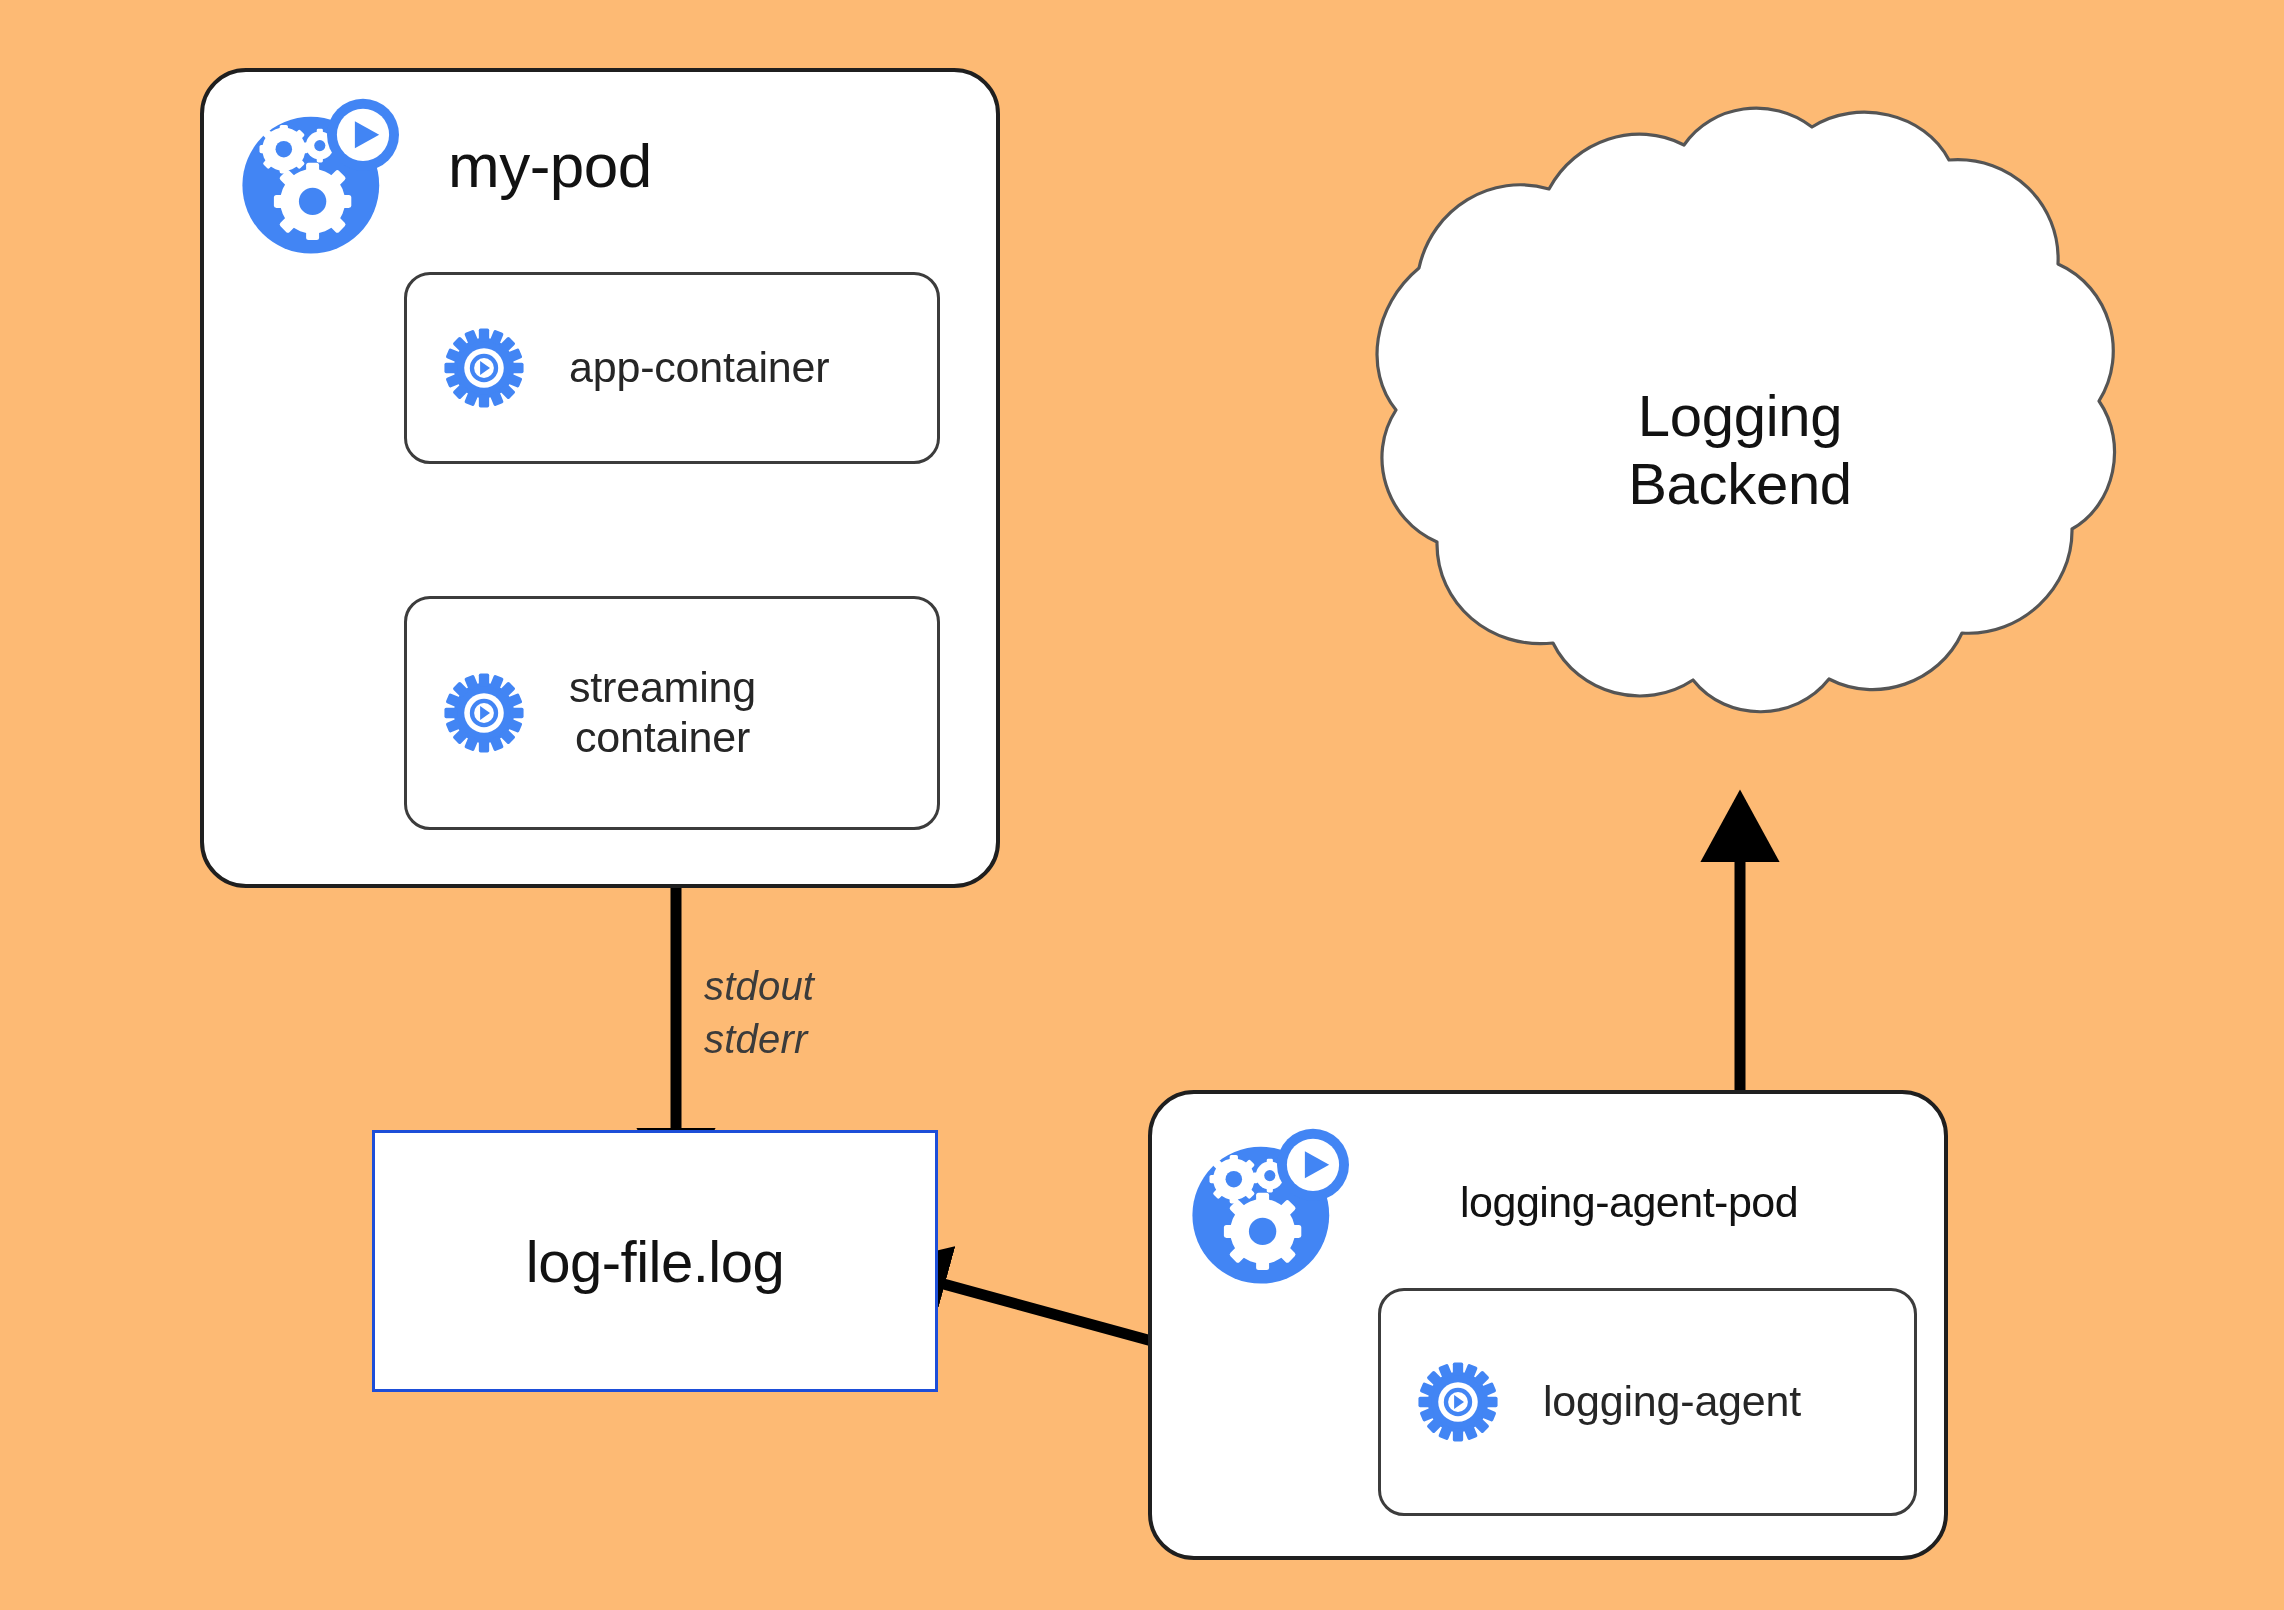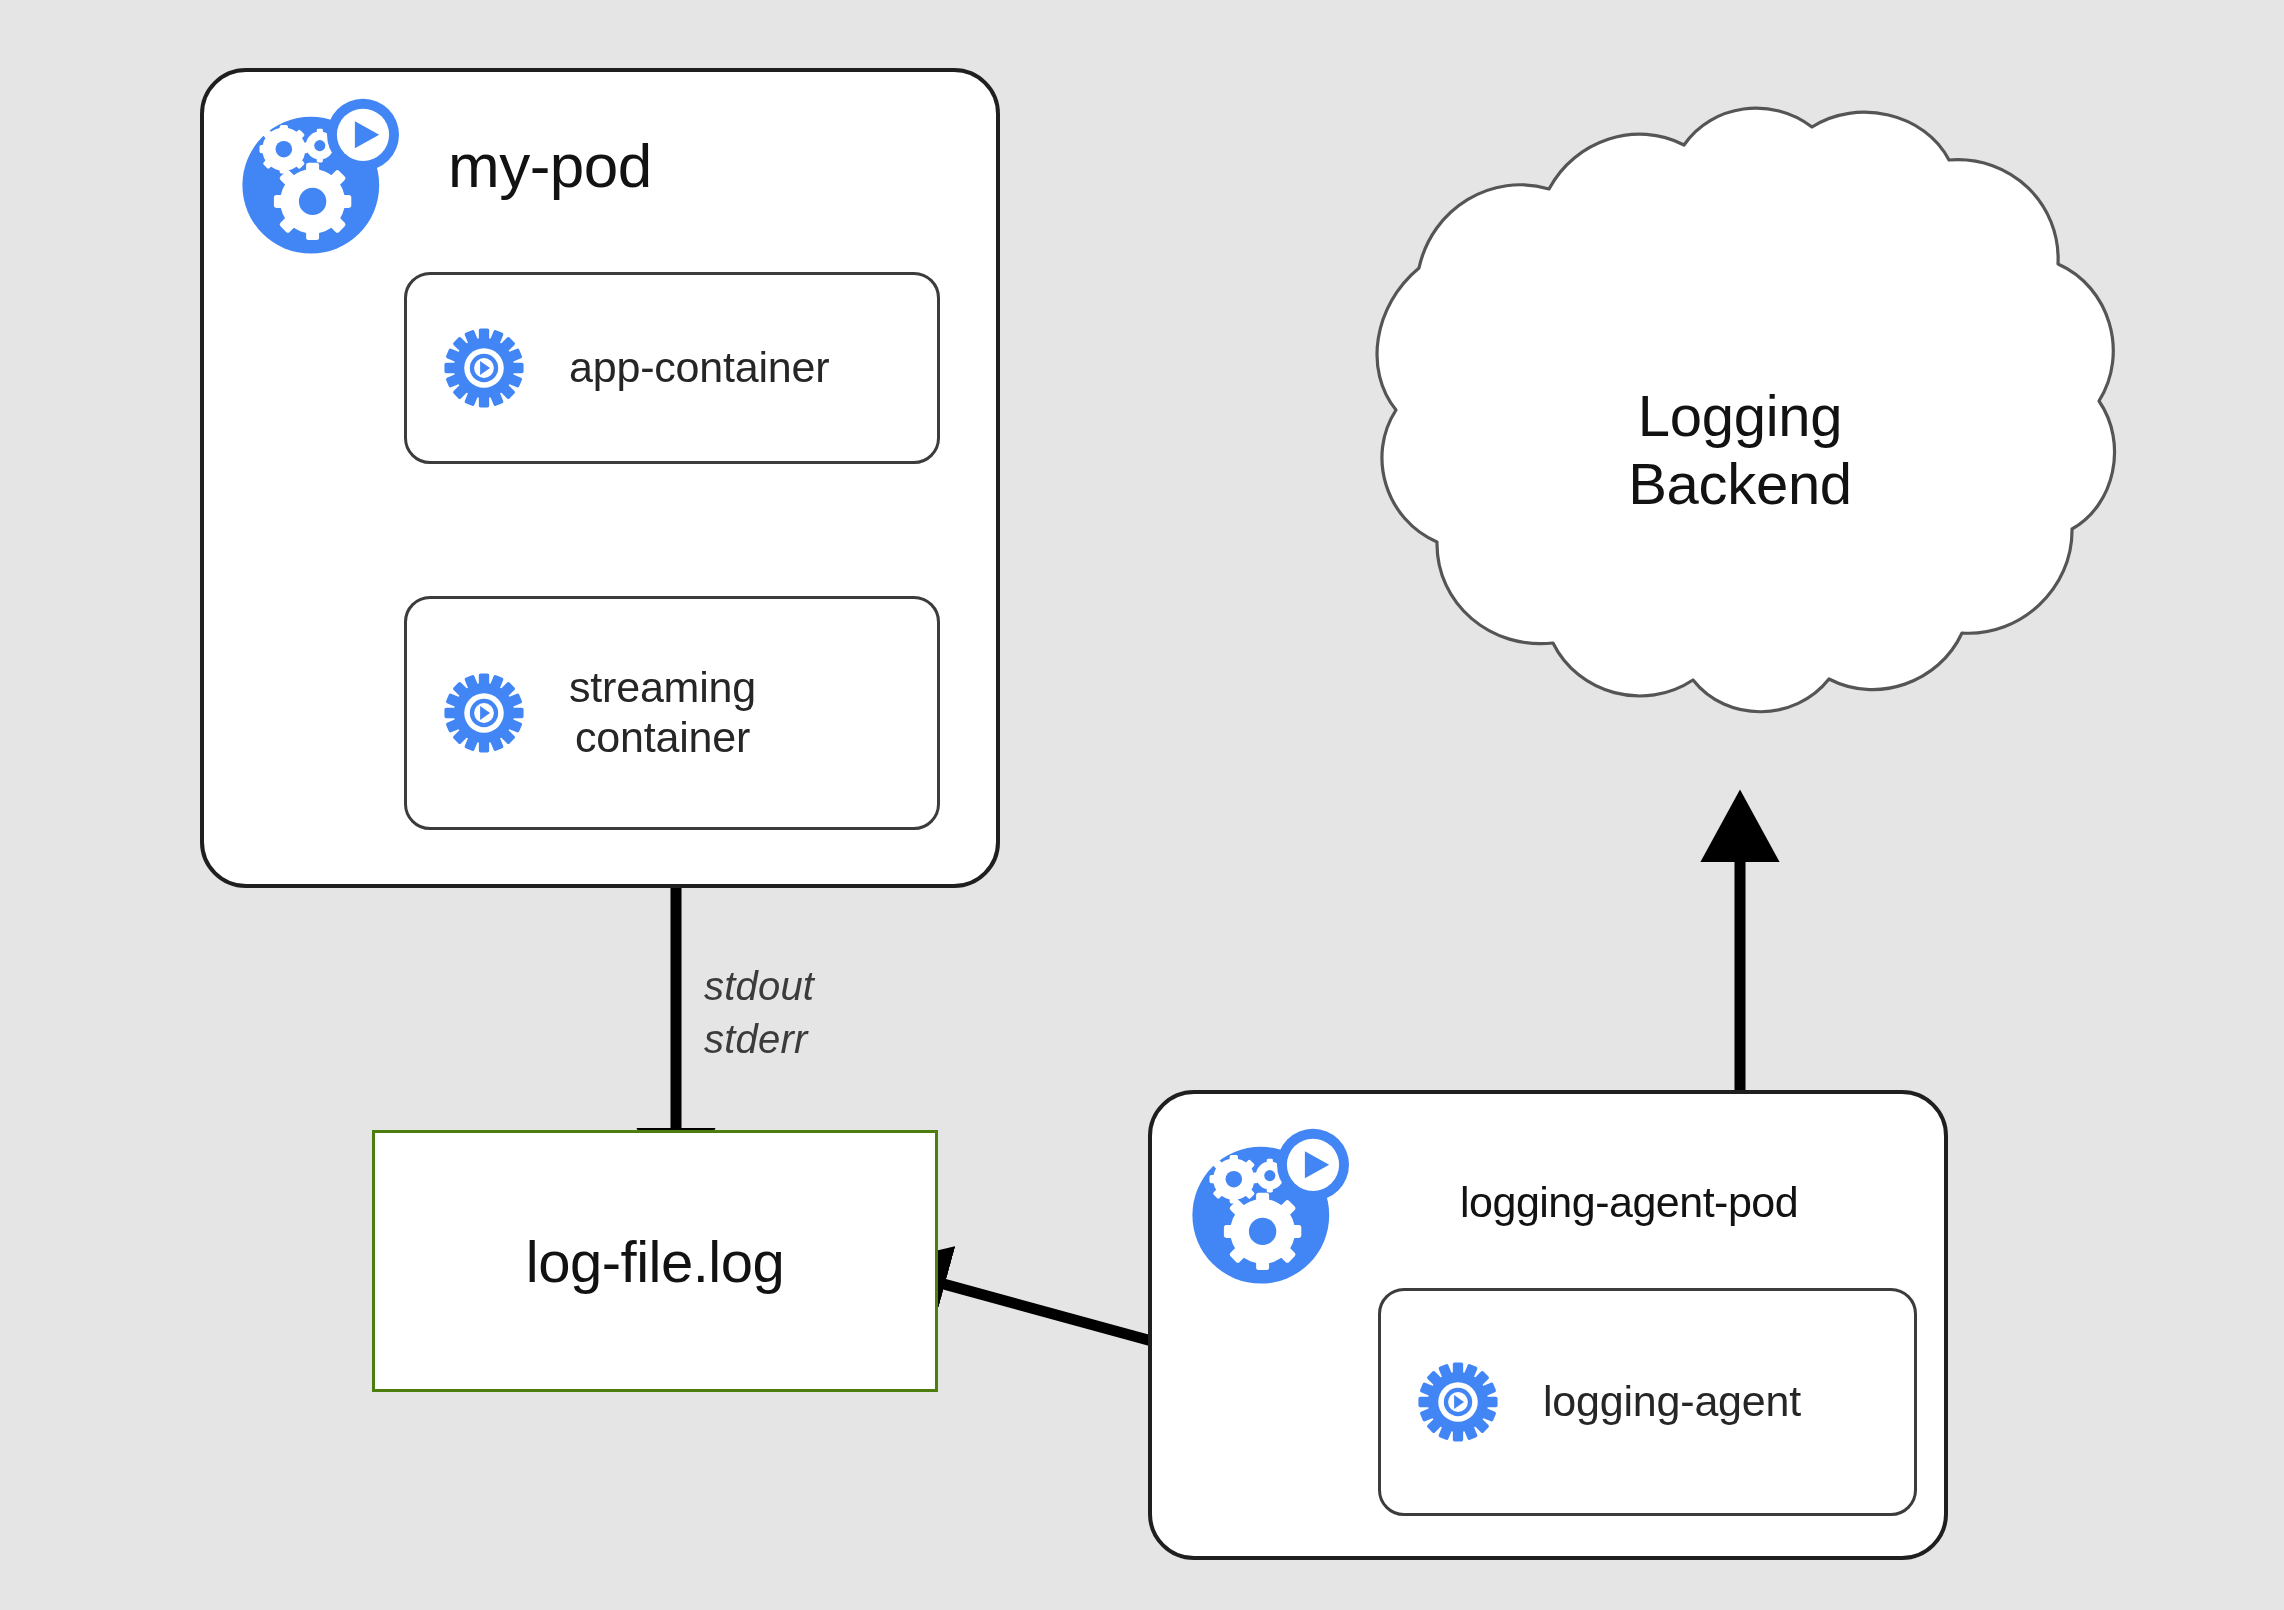--- a/index.html
+++ b/index.html
@@ -8,21 +8,21 @@
     background: #ffffff;
   }
   body {
     font-family: "Liberation Sans", sans-serif;
     color: #1a1a1a;
   }
   #canvas {
     position: relative;
     width: 2284px;
     height: 1610px;
-    background: #e5e5e5;
+    background: #fdba74;
     overflow: hidden;
   }
 
   
   .pod-box {
     position: absolute;
     border: 4px solid #1f1f1f;
     border-radius: 46px;
     background: #ffffff;
     box-sizing: border-box;
@@ -31,21 +31,21 @@
     position: absolute;
     border: 3px solid #3c3c3c;
     border-radius: 26px;
     background: #ffffff;
     box-sizing: border-box;
     display: flex;
     align-items: center;
   }
   .plain-box {
     position: absolute;
-    border: 3px solid #4d7c0f;
+    border: 3px solid #1d4ed8;
     background: #ffffff;
     box-sizing: border-box;
     display: flex;
     align-items: center;
     justify-content: center;
   }
 
   
   .pod-title {
     position: absolute;

